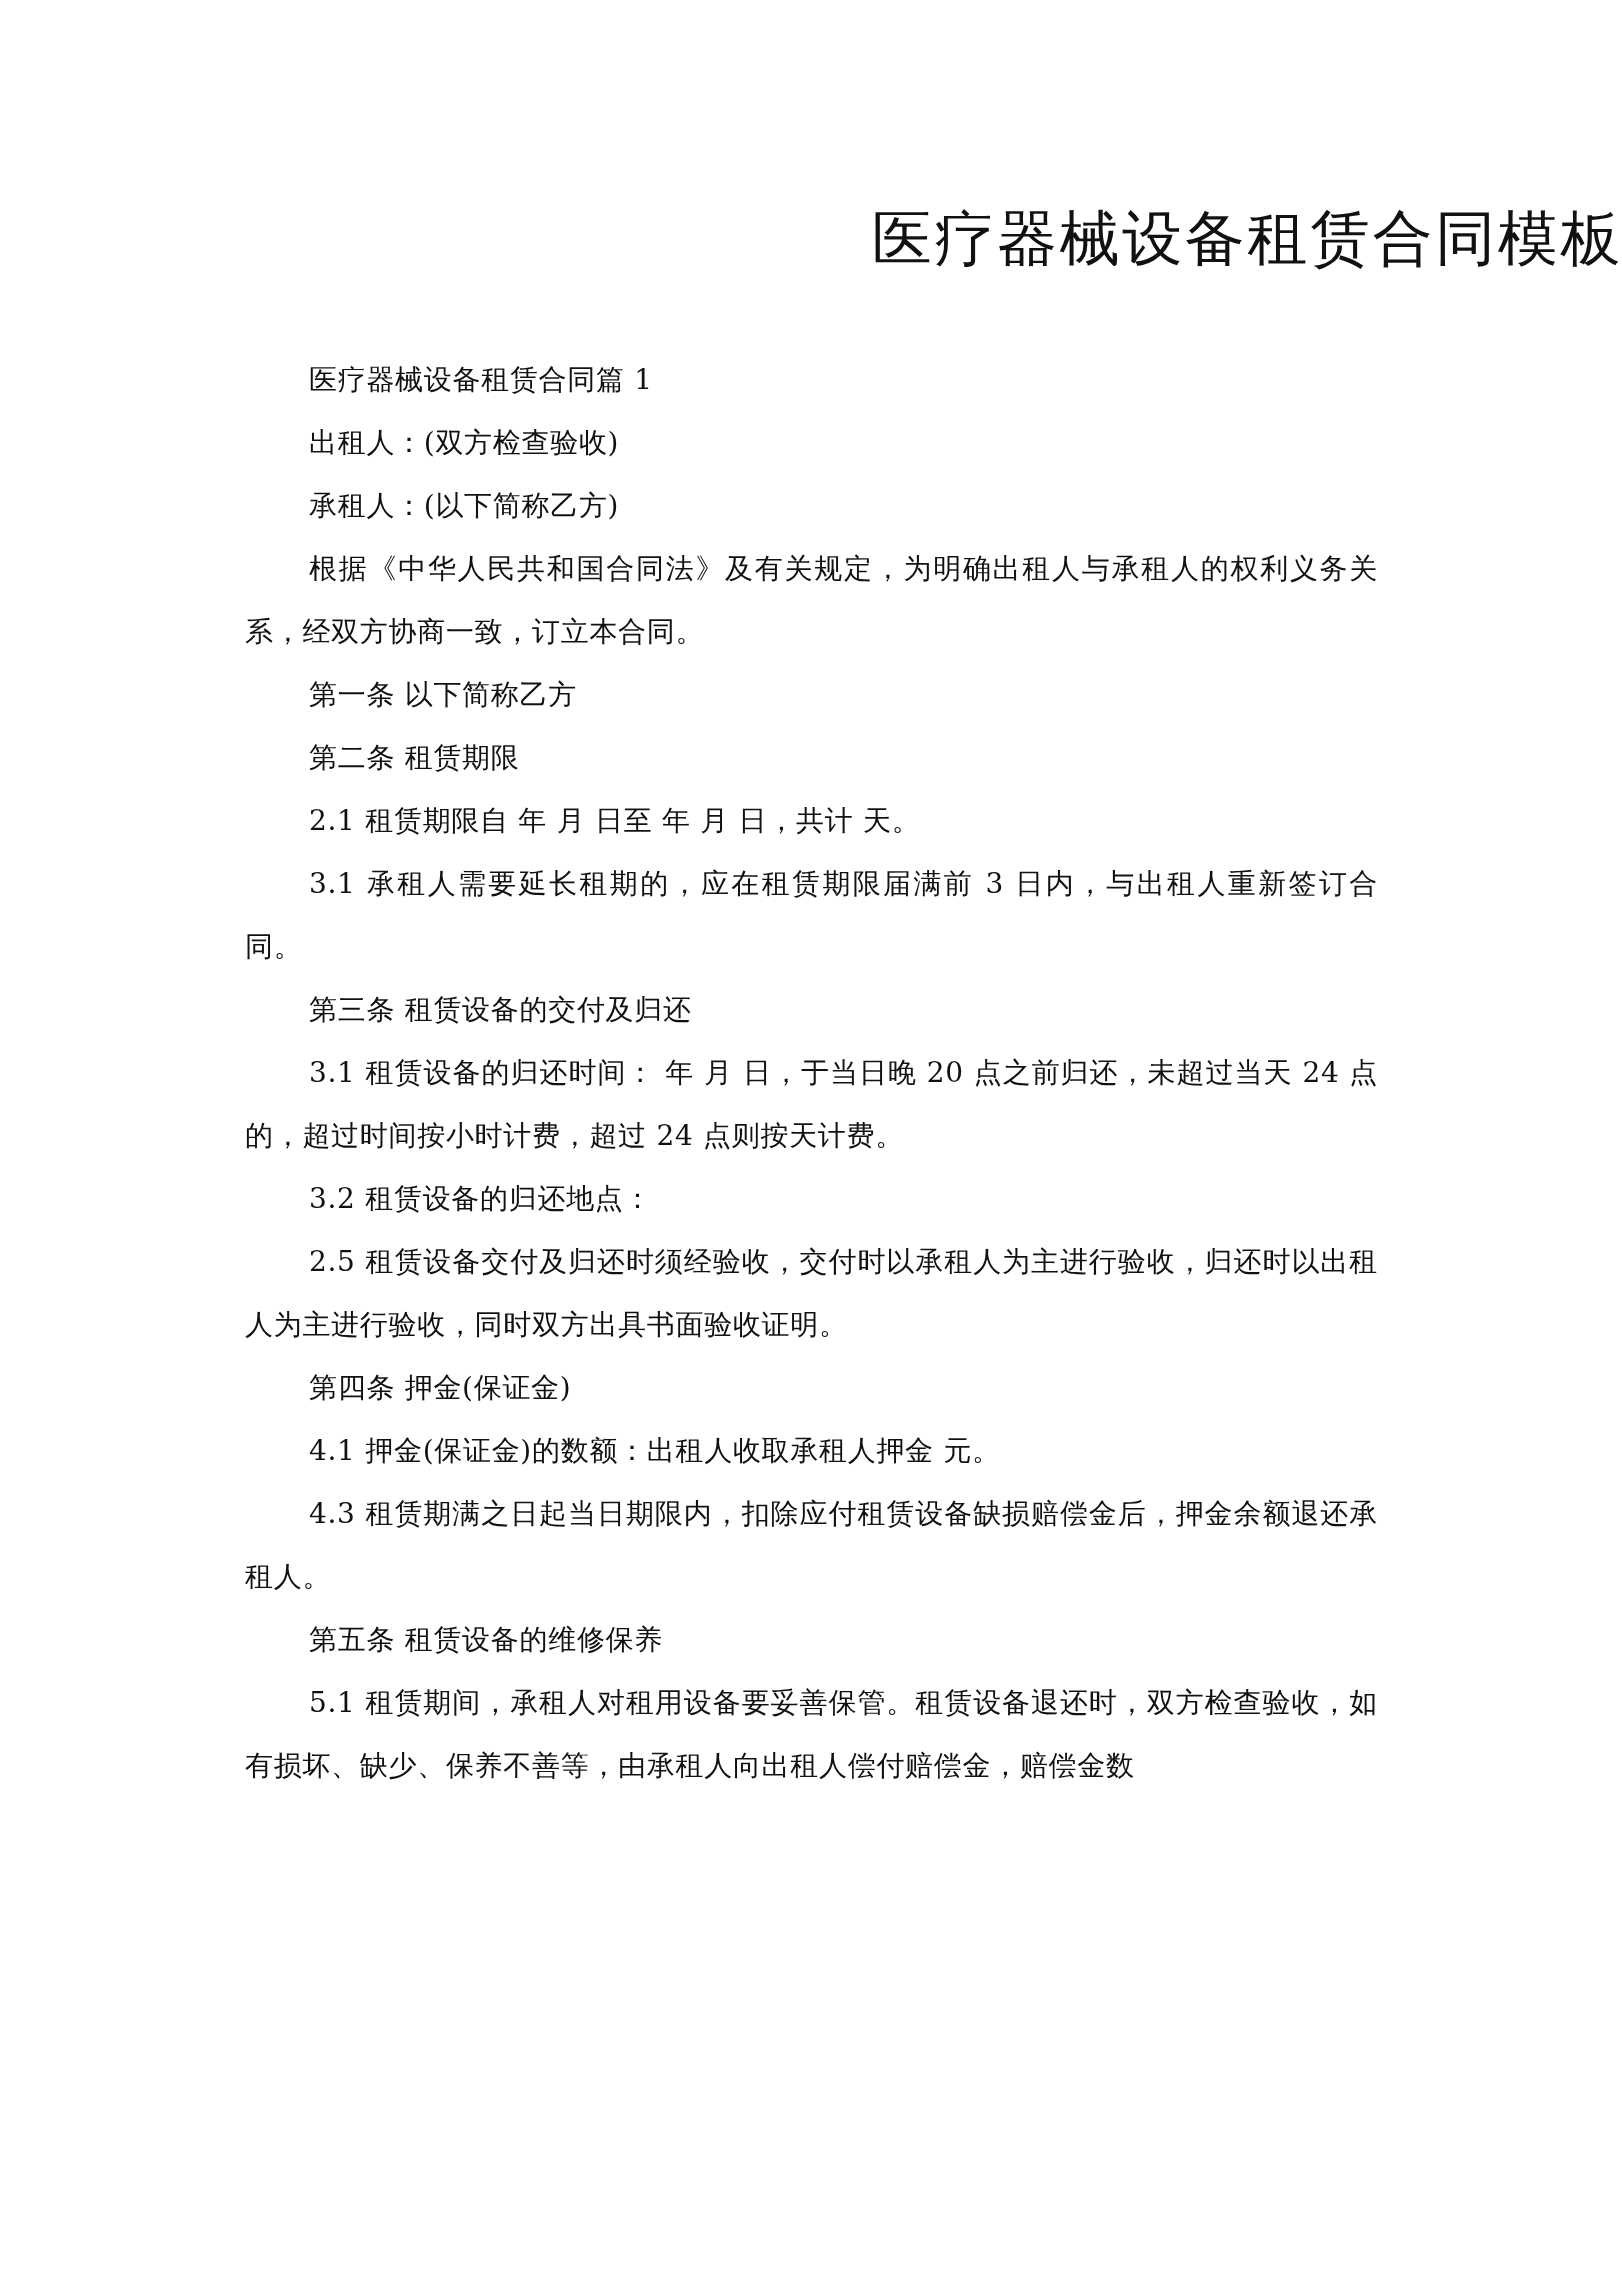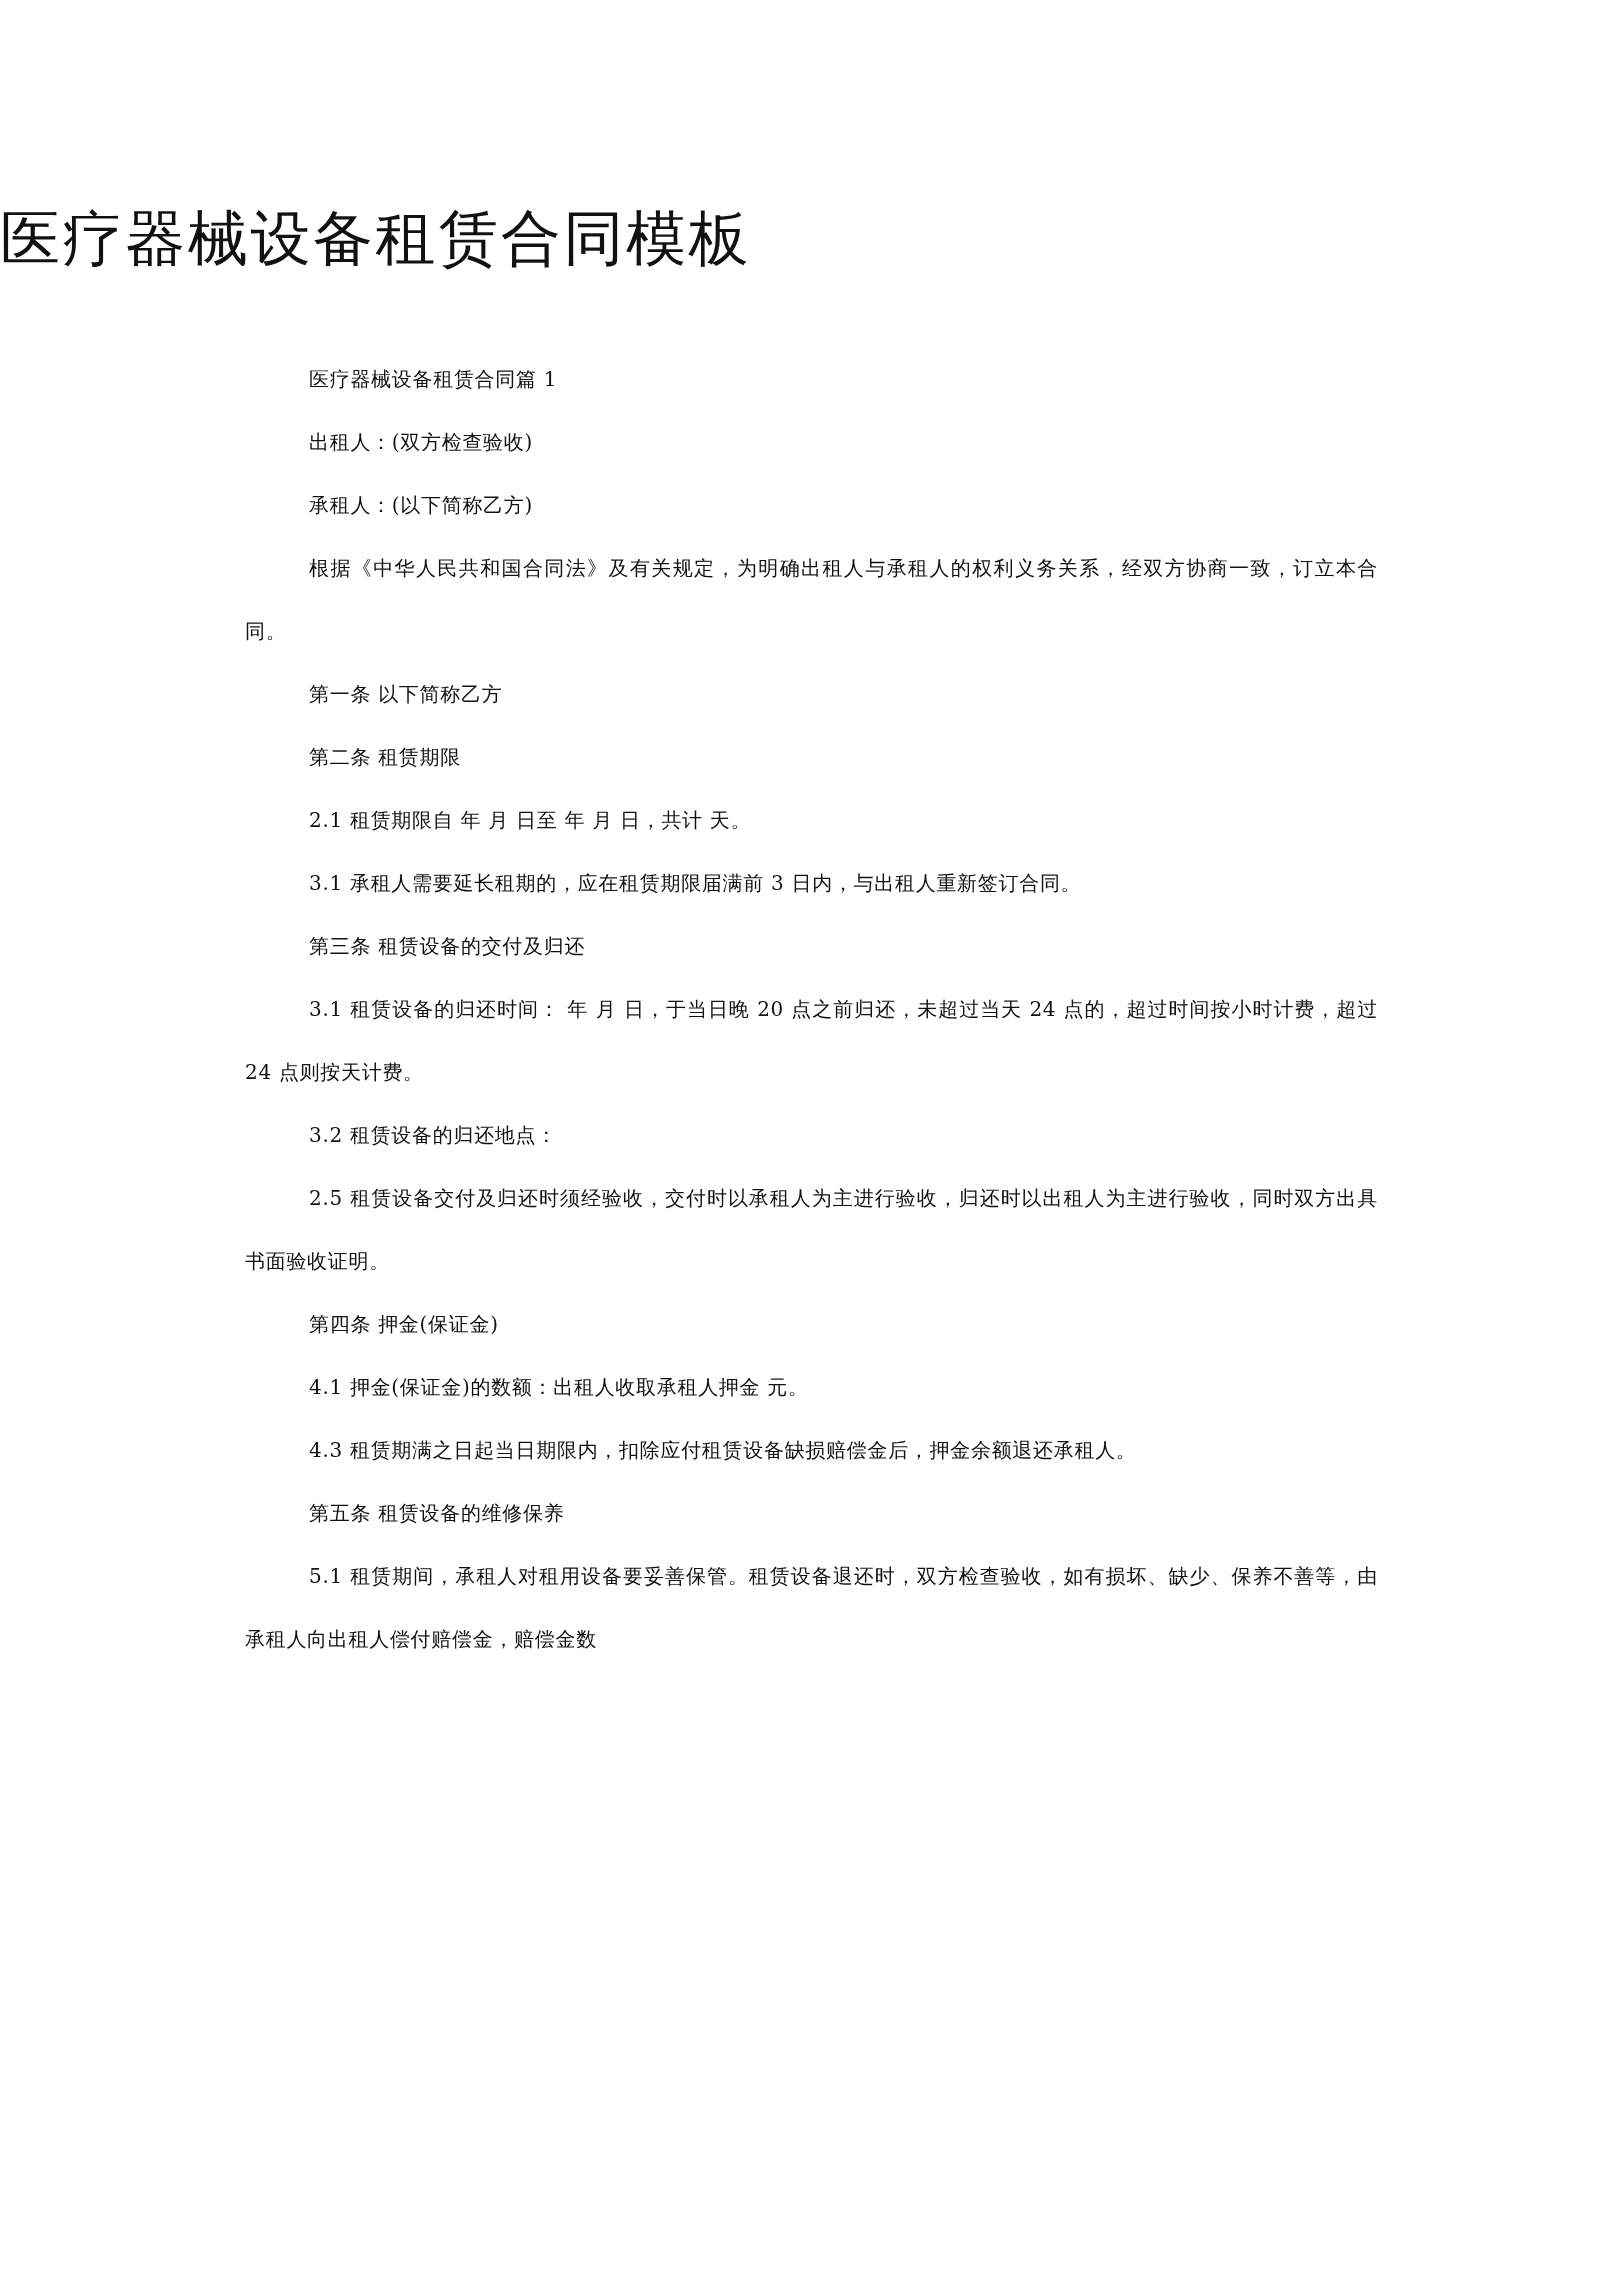--- a/index.html
+++ b/index.html
@@ -21,37 +21,37 @@
       top: 0;
       width: 1623px;
       height: 2295px;
       background: #ffffff;
     }
     .title {
       position: absolute;
       left: 0;
       top: 196px;
       width: 1623px;
-      text-align: left;
+      text-align: right;
       font-size: 60px;
       line-height: 85px;
       letter-spacing: 2.6px;
       font-family: "DejaVu Sans", "Liberation Sans", sans-serif;
       font-weight: normal;
       margin: 0;
     }
     .body {
       position: absolute;
       left: 245px;
       top: 348px;
       width: 1133px;
     }
     .para {
       margin: 0;
-      font-size: 20px;
+      font-size: 28px;
       line-height: 63px;
       text-indent: 64px;
       text-align: justify;
       text-align-last: left;
       letter-spacing: 0.7px;
       white-space: normal;
       word-break: break-all;
     }
   </style>
 </head>

